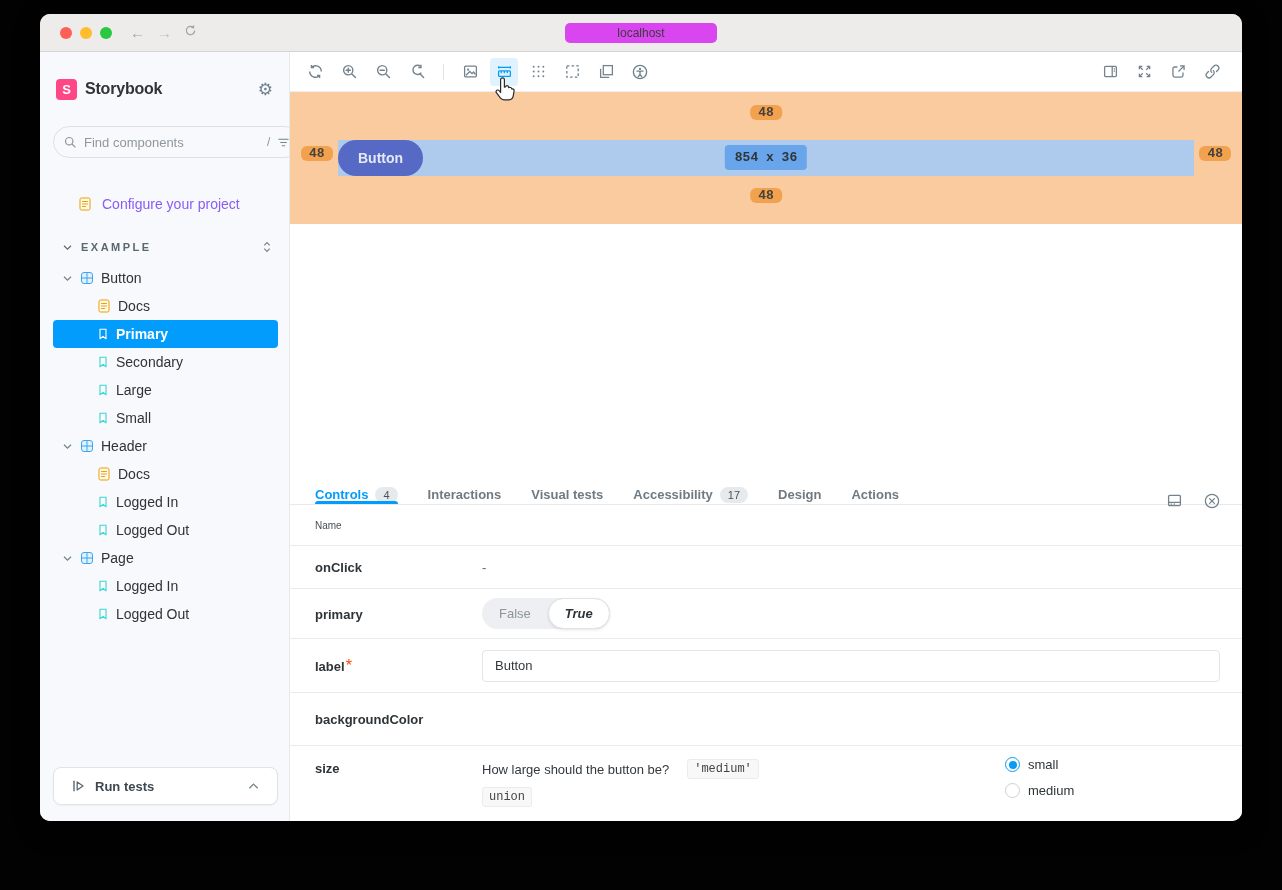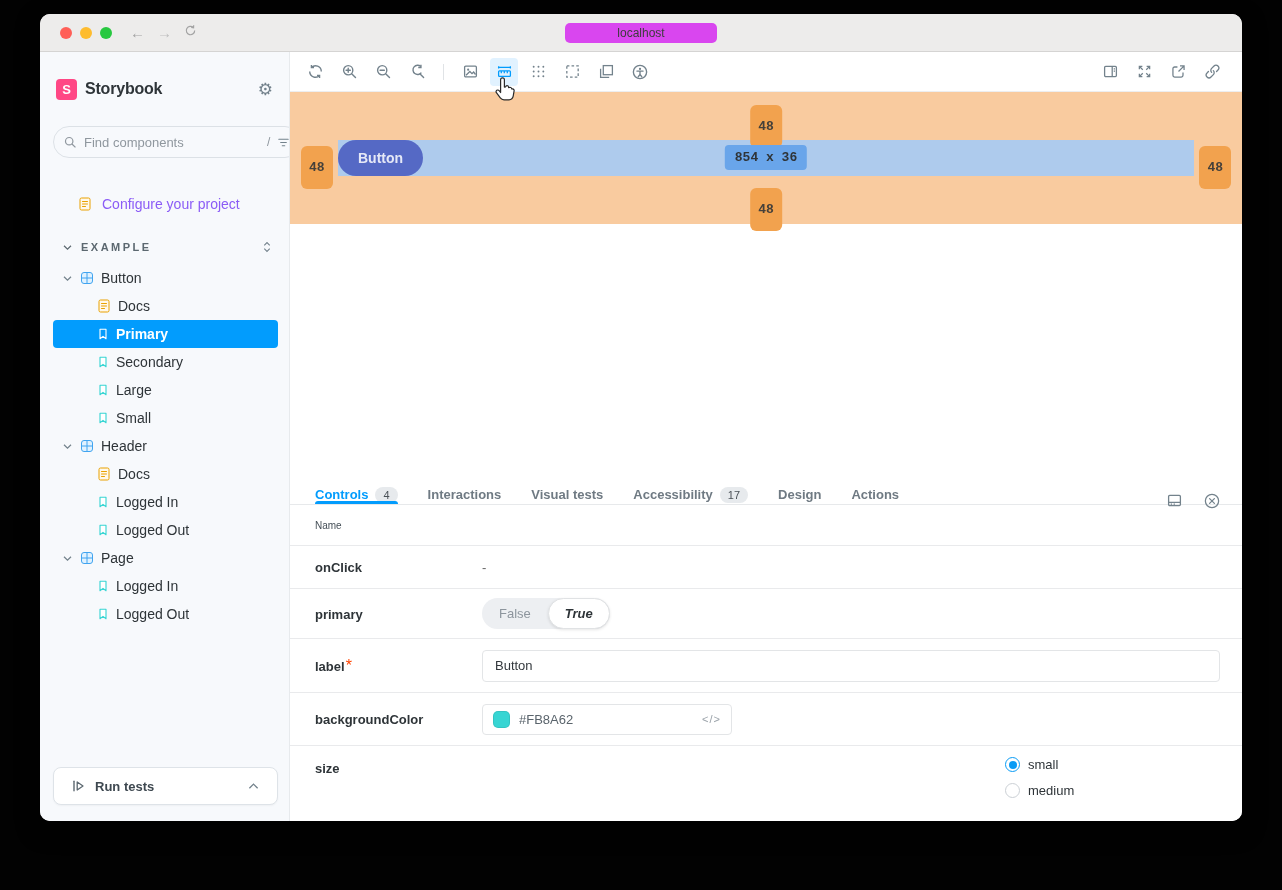--- a/index.html
+++ b/index.html
@@ -76,21 +76,21 @@
   .tb-spacer { flex:1; }
 
   
   .canvas { flex:1; position:relative; background:#fff; overflow:hidden; }
   .orange { height:132px; background:#F9CB9F; position:relative; }
   .band { position:absolute; left:48px; right:48px; top:48px; height:36px; background:#AECBED; }
   .story-btn { position:absolute; left:48px; top:48px; height:36px; padding:0 20px;
                border-radius:18px; background:#5569C5; color:rgba(255,255,255,.85);
                font-size:14px; font-weight:bold; display:flex; align-items:center; border:0; }
   .m-badge { position:absolute; background:#F2A24E; color:#45403A;
-             font:bold 13px "Liberation Mono", monospace; padding:14px 8px; border-radius:6px; }
+             font:bold 13px "Liberation Mono", monospace; padding:0 8px; border-radius:6px; }
   .m-top { left:50%; transform:translateX(-50%); top:13px; }
   .m-bottom { left:50%; transform:translateX(-50%); top:96px; }
   .m-left { left:11px; top:54px; }
   .m-right { right:11px; top:54px; }
   .dim-badge { position:absolute; left:50%; transform:translateX(-50%); top:53px;
                background:#69A5EA; color:#2F3438; font:bold 13px "Liberation Mono", monospace;
                padding:5px 10px; border-radius:4px; }
 
   
   .panel { height:336px; flex:none; display:flex; flex-direction:column; overflow:hidden; }
@@ -549,32 +549,32 @@
             <div class="cell-name">
               <span class="argname">label</span><span class="req">*</span>
             </div>
             <div class="cell-control">
               <input class="text-input" value="Button" style="">
             </div>
           </div>
 
           <div class="crow row-bg">
             <div class="cell-name"><span class="argname">backgroundColor</span></div>
-            <div class="cell-control">
-              <div class="color-input">
-                <span class="swatch"></span>
-                <span class="color-val">#FB8A62</span>
-                <span class="raw-toggle">&lt;/&gt;</span>
-              </div>
-            </div>
           </div>
 
           <div class="crow row-size">
             <div class="cell-name"><span class="argname">size</span></div>
             <div class="cell-control" style="align-items:flex-start; position:static;">
+              <div class="size-left">
+                <div class="desc-line">
+                  <span>How large should the button be?</span>
+                  <span class="code">'medium'</span>
+                </div>
+                <span class="code">union</span>
+              </div>
               <div class="size-radios">
                 <label class="radio-line">
                   <span class="radio checked"></span>
                   <span>small</span>
                 </label>
                 <label class="radio-line">
                   <span class="radio"></span>
                   <span>medium</span>
                 </label>
               </div>

